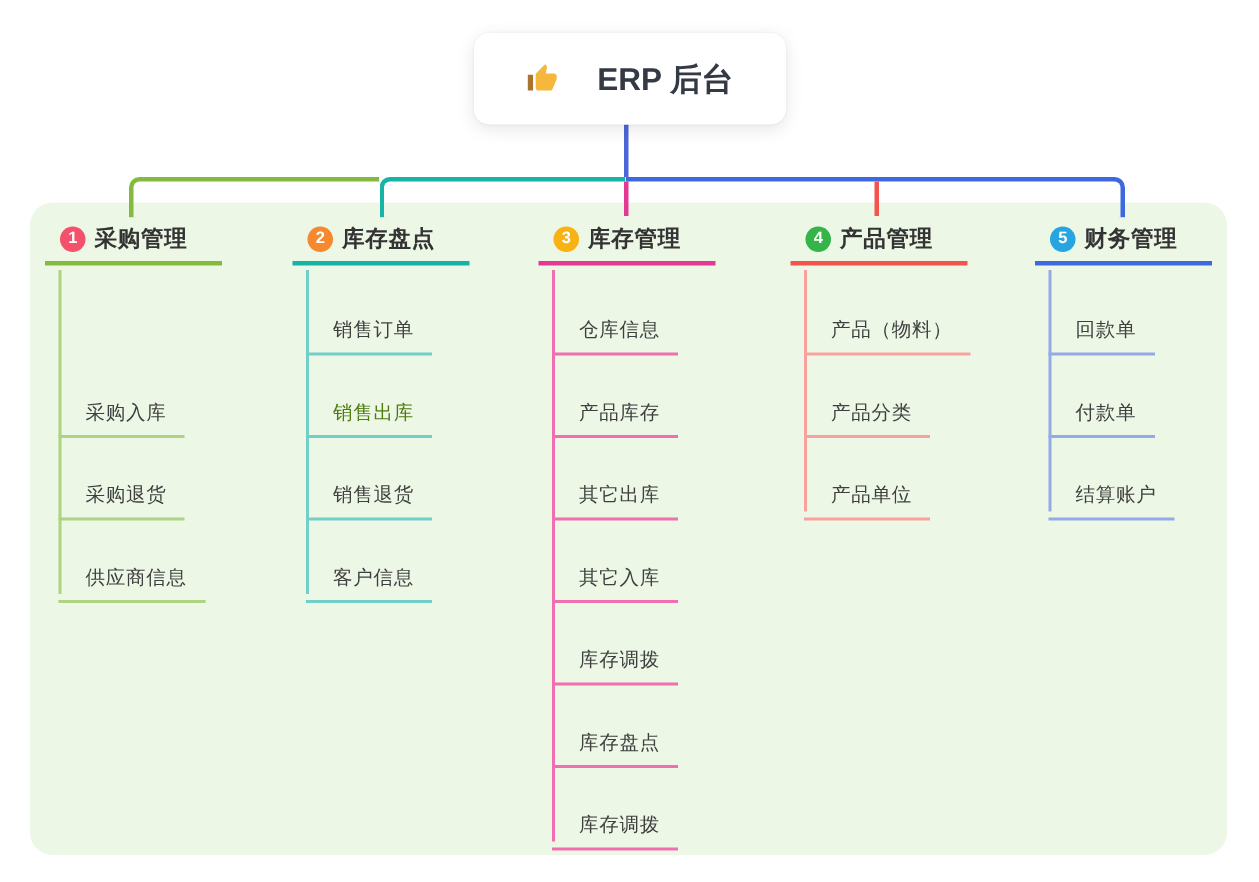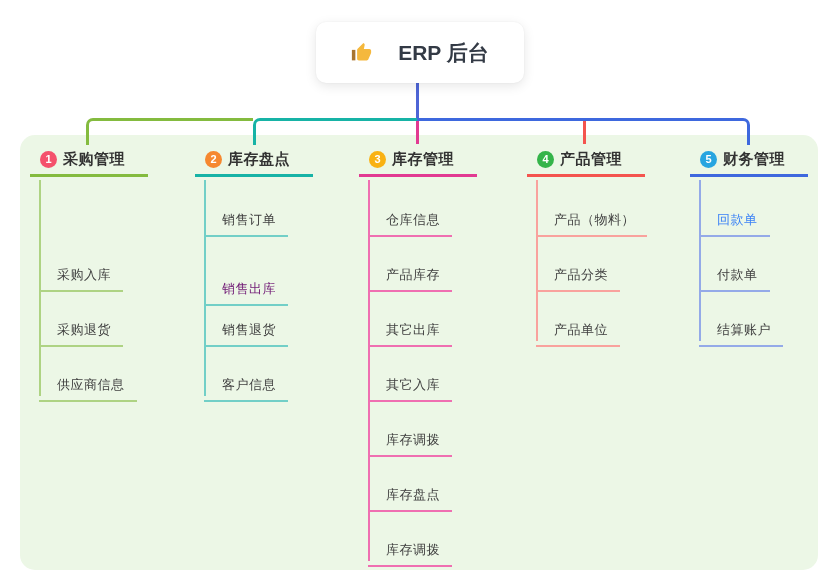--- a/index.html
+++ b/index.html
@@ -76,21 +76,21 @@
       </div>
       <div class="branch" style="left: 195px;">
     <div class="branch-title-row" style="border-bottom-color: rgb(23, 179, 166);">
       <span class="badge" style="background: rgb(246, 136, 47);">2</span>
       <span class="branch-title-text" style="color: rgb(51, 51, 51);">库存盘点</span>
     </div>
     <div class="child-line" style="background: rgb(114, 207, 199); height: 216px;"></div>
   <div class="child" style="top: 54px; border-bottom-color: rgb(114, 207, 199); color: rgb(63, 63, 63);">
           <span>销售订单</span>
         </div>
-        <div class="child" style="top: 123px; border-bottom-color: rgb(114, 207, 199); color: #701a75;">
+        <div class="child" style="top: 109px; border-bottom-color: rgb(114, 207, 199); color: #4d7c0f;">
           <span>销售出库</span>
         </div>
         <div class="child" style="top: 164px; border-bottom-color: rgb(114, 207, 199); color: rgb(63, 63, 63);">
           <span>销售退货</span>
         </div>
         <div class="child" style="top: 219px; border-bottom-color: rgb(114, 207, 199); color: rgb(63, 63, 63);">
           <span>客户信息</span>
         </div>
       </div>
       <div class="branch" style="left: 359px;">
@@ -136,21 +136,21 @@
         <div class="child" style="top: 164px; border-bottom-color: rgb(249, 162, 157); color: rgb(63, 63, 63);">
           <span>产品单位</span>
         </div>
       </div>
       <div class="branch" style="left: 690px;">
     <div class="branch-title-row" style="border-bottom-color: rgb(62, 104, 222);">
       <span class="badge" style="background: rgb(39, 165, 224);">5</span>
       <span class="branch-title-text" style="color: rgb(51, 51, 51);">财务管理</span>
     </div>
     <div class="child-line" style="background: rgb(148, 170, 232); height: 161px;"></div>
-  <div class="child" style="top: 54px; border-bottom-color: rgb(148, 170, 232); color: #3b82f6; text-align: right;">
+  <div class="child" style="top: 54px; border-bottom-color: rgb(148, 170, 232); color: #404040; text-align: right;">
           <span>回款单</span>
         </div>
         <div class="child" style="top: 109px; border-bottom-color: rgb(148, 170, 232); color: rgb(63, 63, 63);">
           <span>付款单</span>
         </div>
         <div class="child" style="top: 164px; border-bottom-color: rgb(148, 170, 232); color: rgb(63, 63, 63);">
           <span>结算账户</span>
         </div>
       </div>
     </div>

